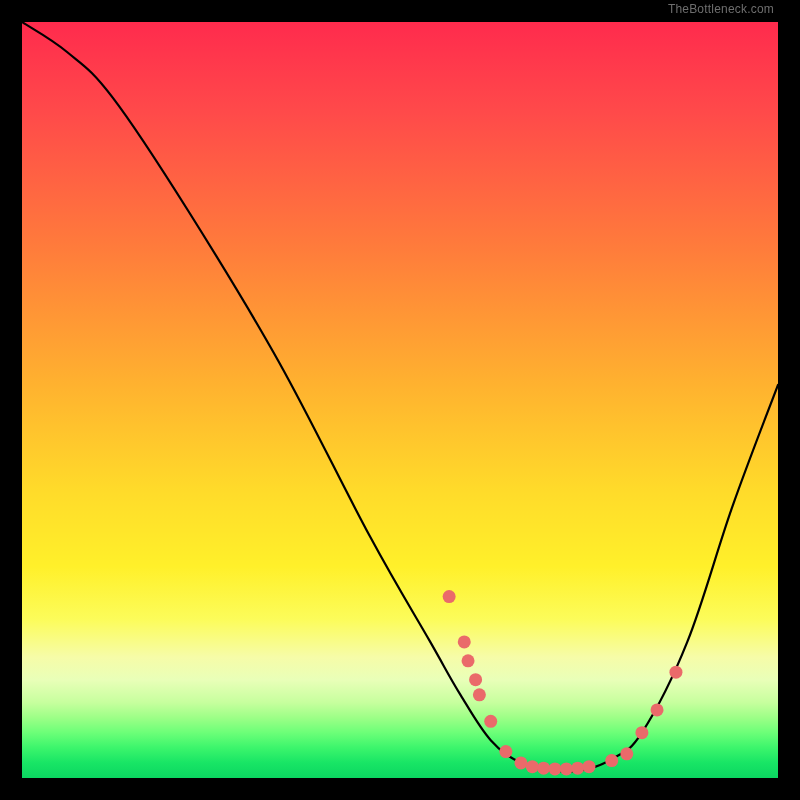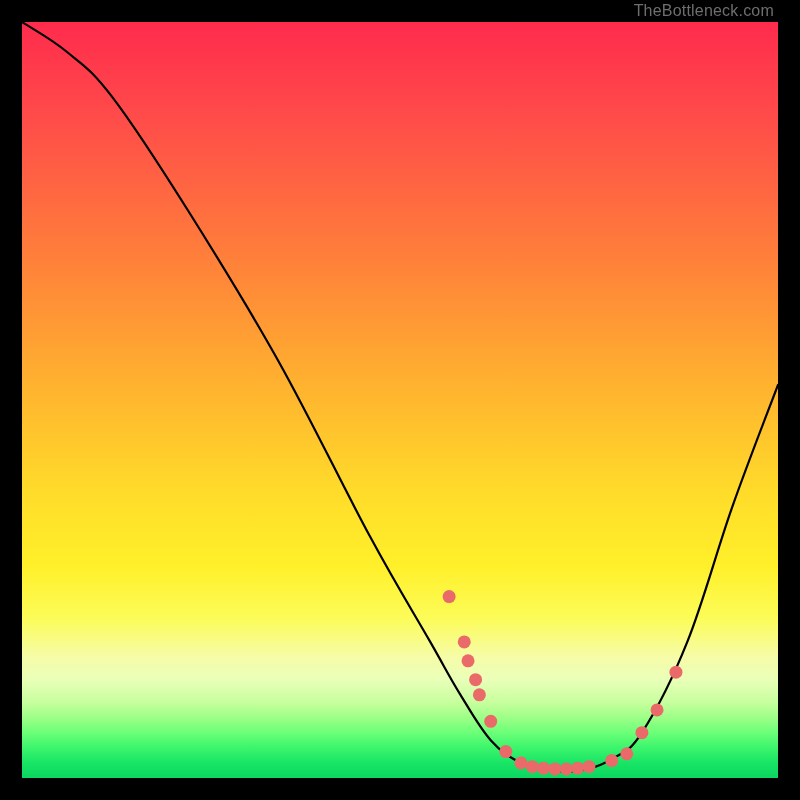--- a/index.html
+++ b/index.html
@@ -48,21 +48,21 @@
       #3cf56c 96%,
       #18e565 98%,
       #0bd661 100%
     );
   }
   .attribution {
     position: absolute;
     top: 2px;
     right: 26px;
     color: #6e6e6e;
-    font-size: 16px;
+    font-size: 12px;
     font-weight: 500;
     letter-spacing: 0.2px;
     pointer-events: none;
   }
   svg.curve {
     position: absolute;
     inset: 0;
     width: 100%;
     height: 100%;
     overflow: visible;

